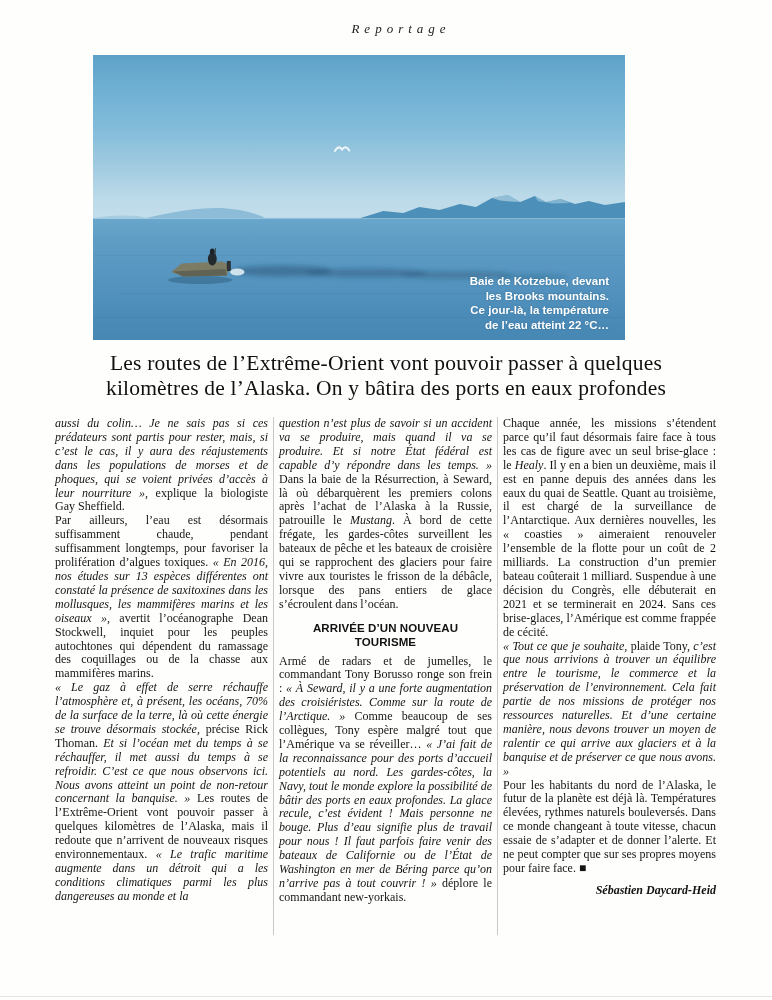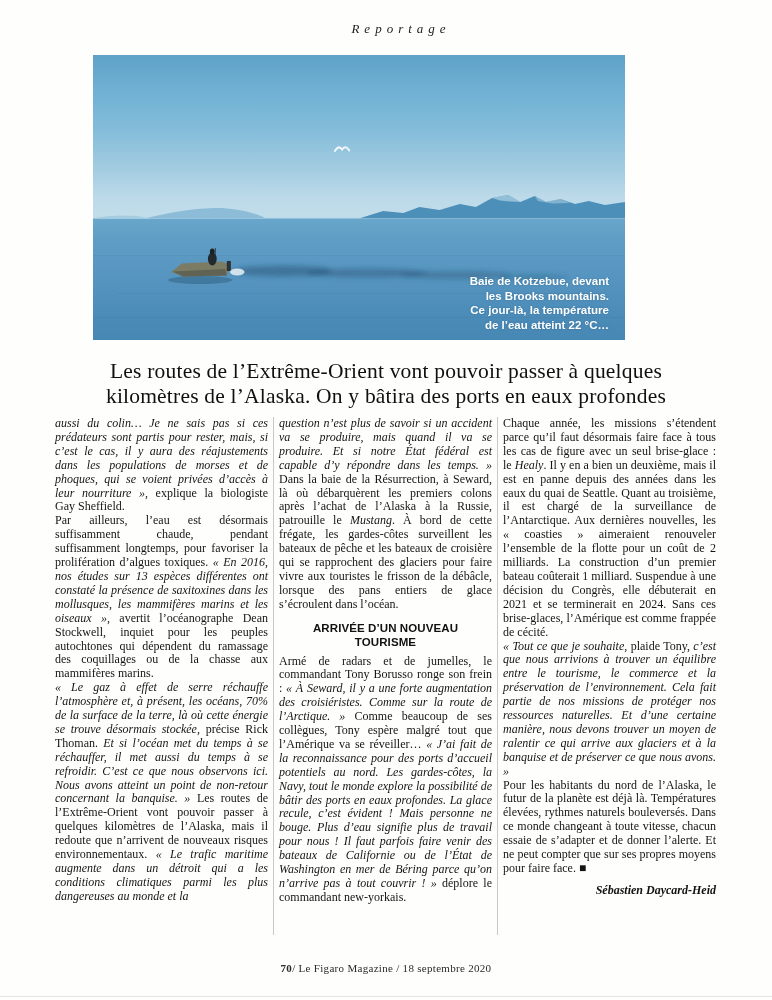--- a/index.html
+++ b/index.html
@@ -22,21 +22,21 @@
     margin-left:38px;
   }
   .photo svg{position:absolute;left:0;top:0;width:100%;height:100%;display:block;}
   .caption{
     position:absolute;right:16px;bottom:8px;text-align:right;
     font-family:"Liberation Sans",sans-serif;font-weight:bold;
     font-size:11.5px;line-height:1.26;color:#ffffff;
     text-shadow:0 0 2px rgba(20,70,100,0.35);
   }
   .headline{
-    position:absolute;top:351px;left:60px;right:60px;margin:8px;
+    position:absolute;top:351px;left:60px;right:60px;margin:0;
     text-align:center;font-weight:normal;font-size:21.5px;line-height:25px;
     color:#101010;letter-spacing:0.2px;
   }
   .body{
     position:absolute;top:417px;left:55px;width:662px;height:546px;
     display:flex;align-items:flex-start;
   }
   .col{
     flex:0 0 213px;width:213px;font-size:12px;line-height:13.9px;
     text-align:justify;color:#141414;
@@ -128,16 +128,15 @@
       </div>
     <div class="rule"></div>
     <div class="col">
         <p class="para"><span>Chaque année, les missions s’étendent parce qu’il faut désormais faire face à tous les cas de figure avec un seul brise-glace : le </span><span class="it">Healy</span><span>. Il y en a bien un deuxième, mais il est en panne depuis des années dans les eaux du quai de Seattle. Quant au troisième, il est chargé de la surveillance de l’Antarctique. Aux dernières nouvelles, les « coasties » aimeraient renouveler l’ensemble de la flotte pour un coût de 2 milliards. La construction d’un premier bateau coûterait 1 milliard. Suspendue à une décision du Congrès, elle débuterait en 2021 et se terminerait en 2024. Sans ces brise-glaces, l’Amérique est comme frappée de cécité.</span></p>
         <p class="para"><span class="it">« Tout ce que je souhaite, </span><span>plaide Tony, </span><span class="it">c’est que nous arrivions à trouver un équilibre entre le tourisme, le commerce et la préservation de l’environnement. Cela fait partie de nos missions de protéger nos ressources naturelles. Et d’une certaine manière, nous devons trouver un moyen de ralentir ce qui arrive aux glaciers et à la banquise et de préserver ce que nous avons. »</span></p>
         <p class="para"><span>Pour les habitants du nord de l’Alaska, le futur de la planète est déjà là. Températures élevées, rythmes naturels bouleversés. Dans ce monde changeant à toute vitesse, chacun essaie de s’adapter et de donner l’alerte. Et ne peut compter que sur ses propres moyens pour faire face. ■</span></p>
         <div class="byline">Sébastien Daycard-Heid</div>
       </div>
   </div>
 
-  <div class="footer"><span class="pagenum">70</span><span>/ Le Figaro Magazine / 18 septembre 2020</span></div>
 
   <div class="pageedge"></div>
 </div>
 
 </body></html>

